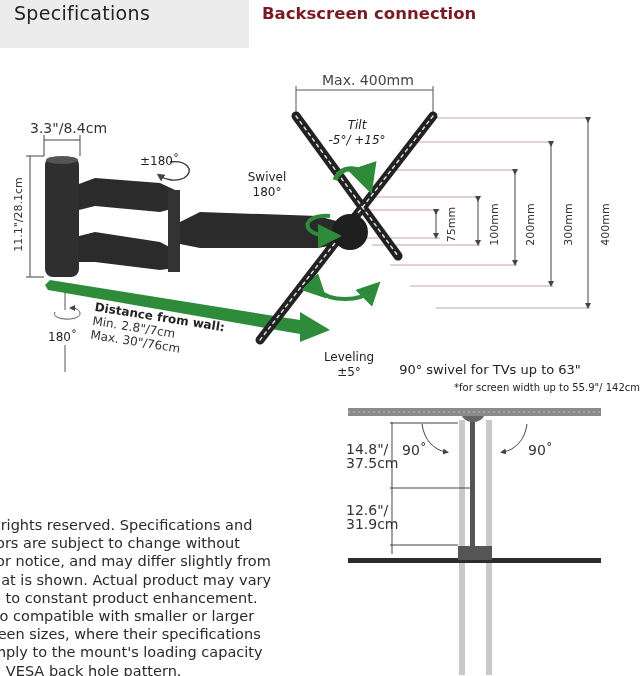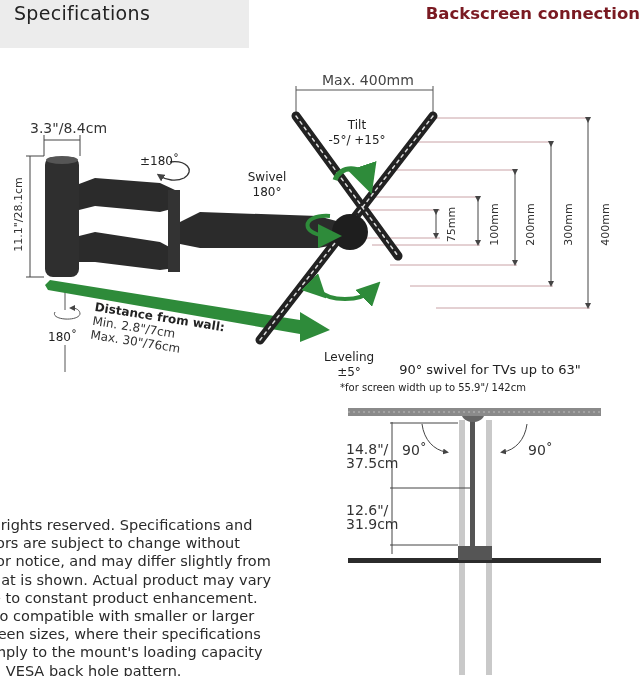--- a/index.html
+++ b/index.html
@@ -1,29 +1,29 @@
 <!DOCTYPE html>
 <html><head>
 <meta charset="utf-8">
 <style>
   html, body { margin: 0; padding: 0; background: #ffffff; }
   body { width: 640px; height: 676px; position: relative; overflow: hidden;
          font-family: "DejaVu Sans", "Liberation Sans", sans-serif; color: #222; }
   .abs { position: absolute; }
   .header-box { left: 0; top: 0; width: 249px; height: 48px; background: #ececec; }
   .header-title { left: 14px; top: 2px; font-size: 19px; color: #222; letter-spacing: 0.3px; }
-  .red-title { left: 262px; top: 2px; width: 378px; text-align: right; color: #7a1a22;
+  .red-title { left: 262px; top: 2px; width: 378px; text-align: left; color: #7a1a22;
                font-size: 16.5px; line-height: 23px; font-weight: bold; }
   .lbl { font-size: 14px; color: #333; white-space: nowrap; }
   .lbl-b { font-size: 12px; color: #222; white-space: nowrap; text-align: center; line-height: 15px; }
   .vert { transform: rotate(-90deg); transform-origin: center center; white-space: nowrap; font-size: 11px; color: #333; }
   .dist { left: 96px; top: 300px; transform: rotate(9deg); transform-origin: left top; font-size: 12px; line-height: 14px; color: #333; }
   .dist .t { font-weight: bold; color: #222; }
   .sw-title { left: 340px; top: 362px; width: 300px; text-align: center; font-size: 13px; color: #222; }
-  .sw-sub { left: 340px; top: 382px; width: 300px; text-align: left; font-size: 10px; color: #222; }
+  .sw-sub { left: 340px; top: 382px; width: 300px; text-align: right; font-size: 10px; color: #222; }
   .disclaimer { left: -8px; top: 516px; width: 300px; font-size: 14.5px; line-height: 18.2px; color: #2a2a2a; }
   .disclaimer div { white-space: nowrap; }
   svg { position: absolute; left: 0; top: 0; }
 </style>
 </head>
 <body>
 
 <div class="abs header-box"></div>
 <div class="abs header-title">Specifications</div>
 <div class="abs red-title">
@@ -137,21 +137,21 @@
 <div class="abs lbl-b" style="left:48px; top:330px;text-align:center;">180˚</div>
 
 <div class="abs dist">
   <div class="t">Distance from wall:</div>
   <div>Min. 2.8"/7cm</div>
   <div>Max. 30"/76cm</div>
 </div>
 
 <div class="abs lbl" style="left:322px; top:72px; color:#444;">Max. 400mm</div>
 
-<div class="abs lbl-b" style="left:322px; top:118px; width:70px;">
+<div class="abs lbl-b" style="left:322px; top:118px; width:70px;font-style:italic;">
   <div>Tilt</div>
   <div>-5°/ +15°</div>
 </div>
 <div class="abs lbl-b" style="left:239px; top:170px; width:56px;">
   <div>Swivel</div>
   <div>180°</div>
 </div>
 <div class="abs lbl-b" style="left:312px; top:302px; width:74px;margin-top:48px;">
   <div>Leveling</div>
   <div>±5°</div>

